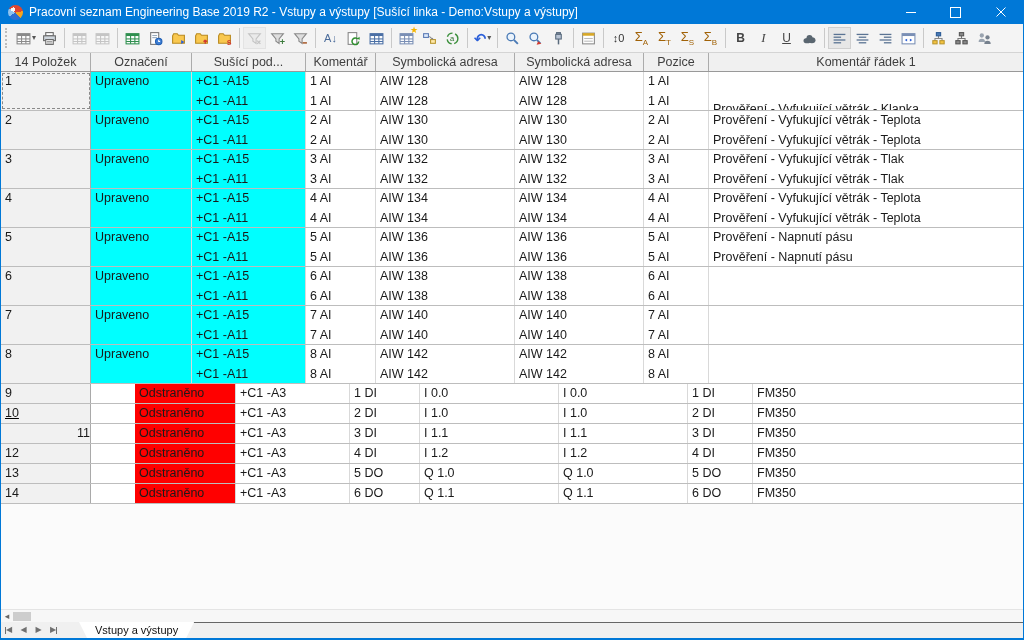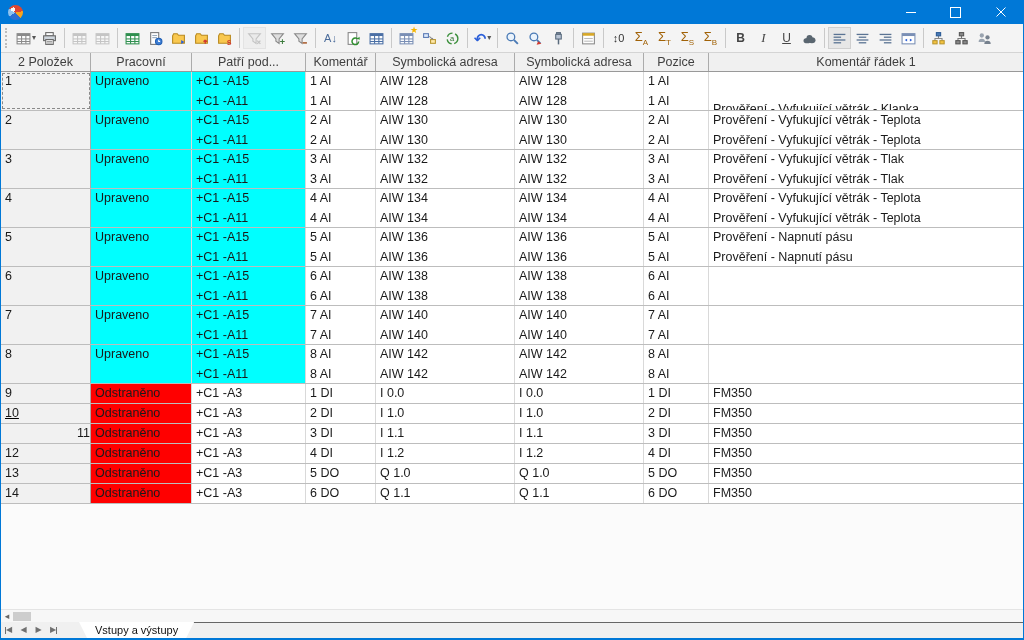--- a/index.html
+++ b/index.html
@@ -39,21 +39,21 @@
   .row{display:flex;border-bottom:1px solid #bdbdbd;box-sizing:border-box;background:#fff;}
   .row.g{height:39px;}
   .row.f{height:20px;}
   .cell{box-sizing:border-box;border-right:1px solid #d9d9d9;overflow:hidden;white-space:nowrap;background:#fff;}
   .cell:last-child{border-right:none;}
   .ln{display:block;height:19.5px;line-height:19.5px;padding-left:4px;font-size:12.5px;color:#1a1a1a;}
   .f .ln{height:19px;line-height:19px;}
   .rowhead{background:#f1f1f1;border-right:1px solid #a9a9a9;}
   .rowhead.focus{outline:1px dashed #8a8a8a;outline-offset:-2px;}
   .cyan{background:#00ffff;}
-  .red{background:#ff0000;}
+  .red{background:#ff0000;margin-left:44px;}
   .filler{flex:1;background:#fbfbfb;}
   
   .hscroll{height:12px;flex:0 0 12px;background:#f7f7f7;display:flex;align-items:center;border-top:1px solid #e4e4e4;}
   .hs-arrow{width:12px;text-align:center;font-size:9px;color:#666;line-height:12px;}
   .hs-thumb{width:18px;height:9px;background:#cdcdcd;}
   .tabbar{height:16px;flex:0 0 16px;background:#f0f0f0;display:flex;align-items:stretch;position:relative;}
   .navbtn{width:15px;display:flex;align-items:center;justify-content:center;font-size:8px;color:#707070;}
   .navbtn .bar{width:1px;height:7px;background:#707070;}
   .navbtn span{line-height:1;}
   .tabline{position:absolute;left:176px;right:0;top:0;height:1px;background:#666;}
@@ -61,20 +61,21 @@
       font-size:11px;color:#111;clip-path:polygon(0 0,100% 0,calc(100% - 8px) 100%,8px 100%);
       filter:drop-shadow(0 0 0.6px #555);z-index:2;}
 </style>
 </head>
 <body>
 
 <div class="win">
 
   <div class="titlebar">
     <div class="appicon"></div>
+    <div class="title">Pracovní seznam Engineering Base 2019 R2  - Vstupy a výstupy [Sušící linka - Demo:Vstupy a výstupy]</div>
     <div class="winbtns">
       <div class="wbtn">
           <div class="minbar"></div>
         </div>
       <div class="wbtn">
           <div class="maxbox"></div>
         </div>
       <div class="wbtn">
         <svg width="10" height="10" viewBox="0 0 10 10">
             <line x1="0.5" y1="0.5" x2="9.5" y2="9.5" stroke="#fff"></line>
@@ -355,23 +356,23 @@
           <circle cx="4.5" cy="4.2" r="2" fill="#9aa4b0"></circle>
           <path d="M1.5 10.2 a3 3 0 0 1 6 0 Z" fill="#9aa4b0"></path>
           <circle cx="9.8" cy="6" r="2" fill="#76818e"></circle>
           <path d="M6.8 12.2 a3 3 0 0 1 6 0 Z" fill="#76818e"></path>
         </svg>
       </div>
     </div>
 
   <div class="content">
     <div class="thead">
-        <div class="hcell" style="width: 90px; flex: 0 0 90px;">2 Položek</div>
-        <div class="hcell" style="width: 101px; flex: 0 0 101px;">Pracovní</div>
-        <div class="hcell" style="width: 114px; flex: 0 0 114px;">Patří pod...</div>
+        <div class="hcell" style="width: 90px; flex: 0 0 90px;">14 Položek</div>
+        <div class="hcell" style="width: 101px; flex: 0 0 101px;">Označení</div>
+        <div class="hcell" style="width: 114px; flex: 0 0 114px;">Sušící pod...</div>
         <div class="hcell" style="width: 70px; flex: 0 0 70px;">Komentář</div>
         <div class="hcell" style="width: 139px; flex: 0 0 139px;">Symbolická adresa</div>
         <div class="hcell" style="width: 129px; flex: 0 0 129px;">Symbolická adresa</div>
         <div class="hcell" style="width: 65px; flex: 0 0 65px;">Pozice</div>
         <div class="hcell" style="width: 314px; flex: 1 1 auto;">Komentář řádek 1</div>
       </div>
     <div id="tbody">
         <div class="row g">
           <div class="cell rowhead focus" style="flex: 0 0 90px; width: 90px;">
             <span class="ln">1</span>

